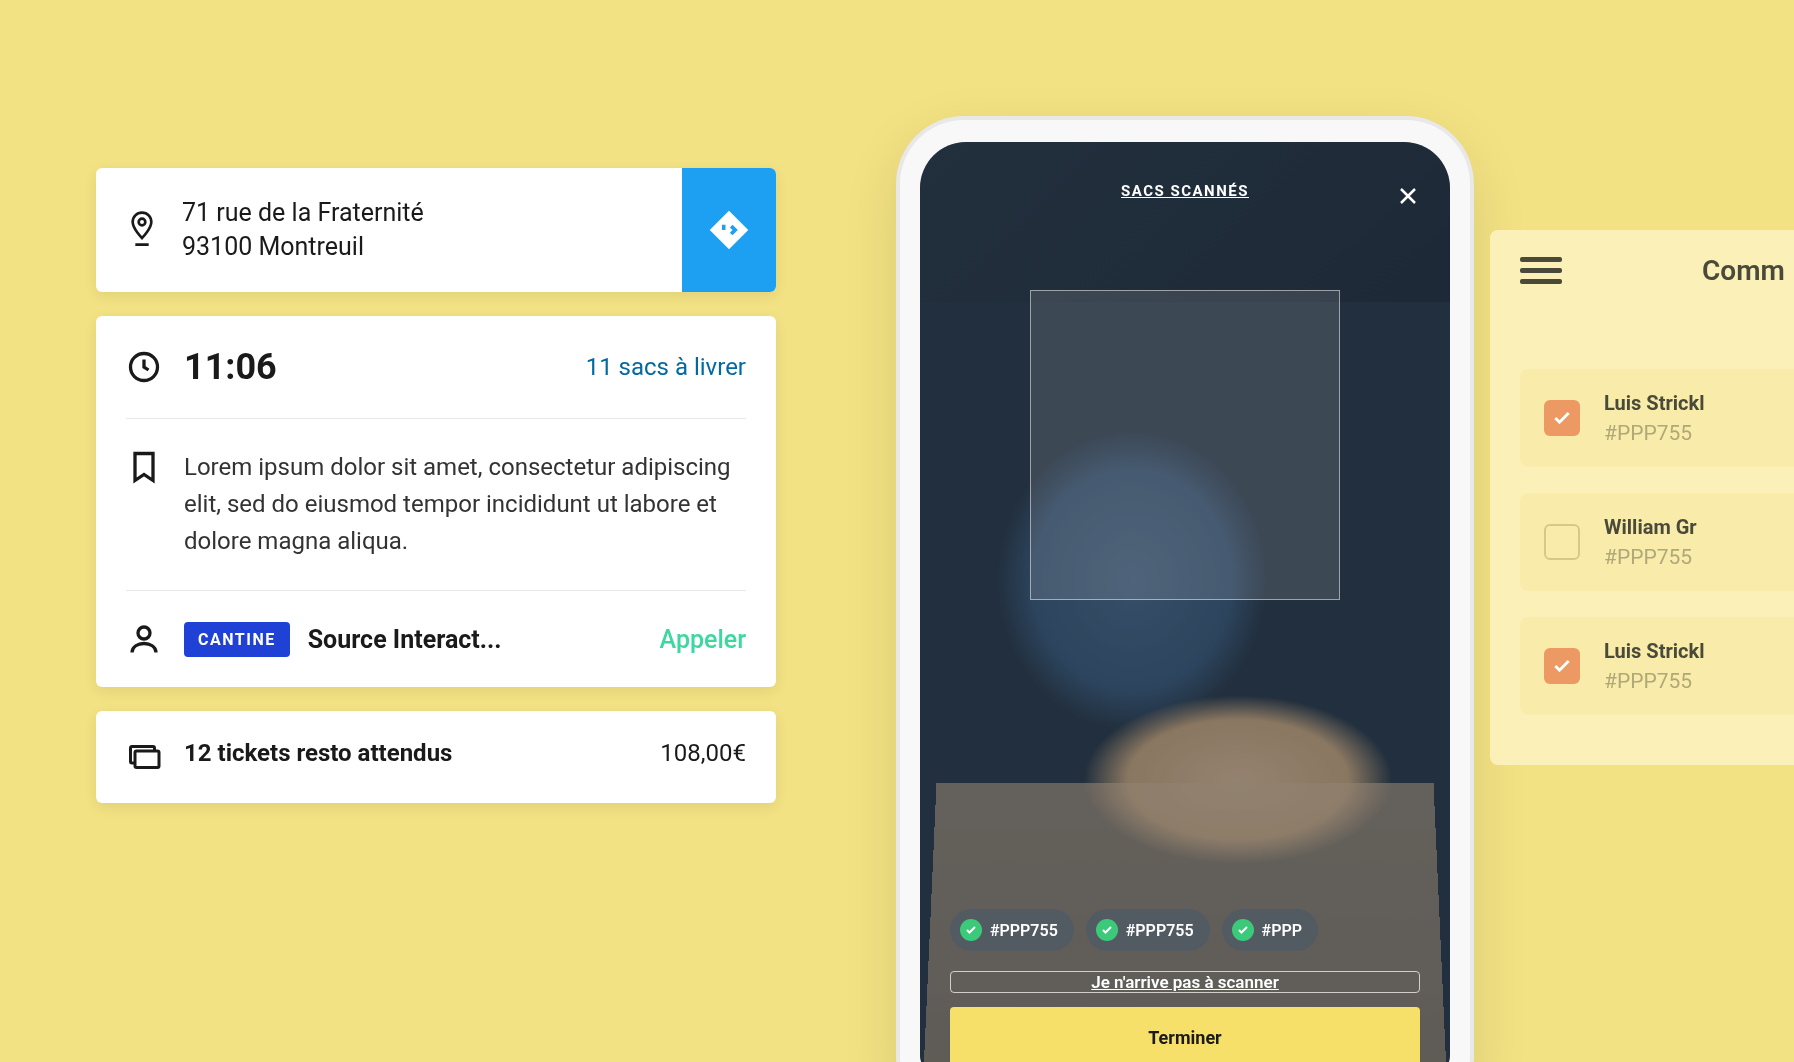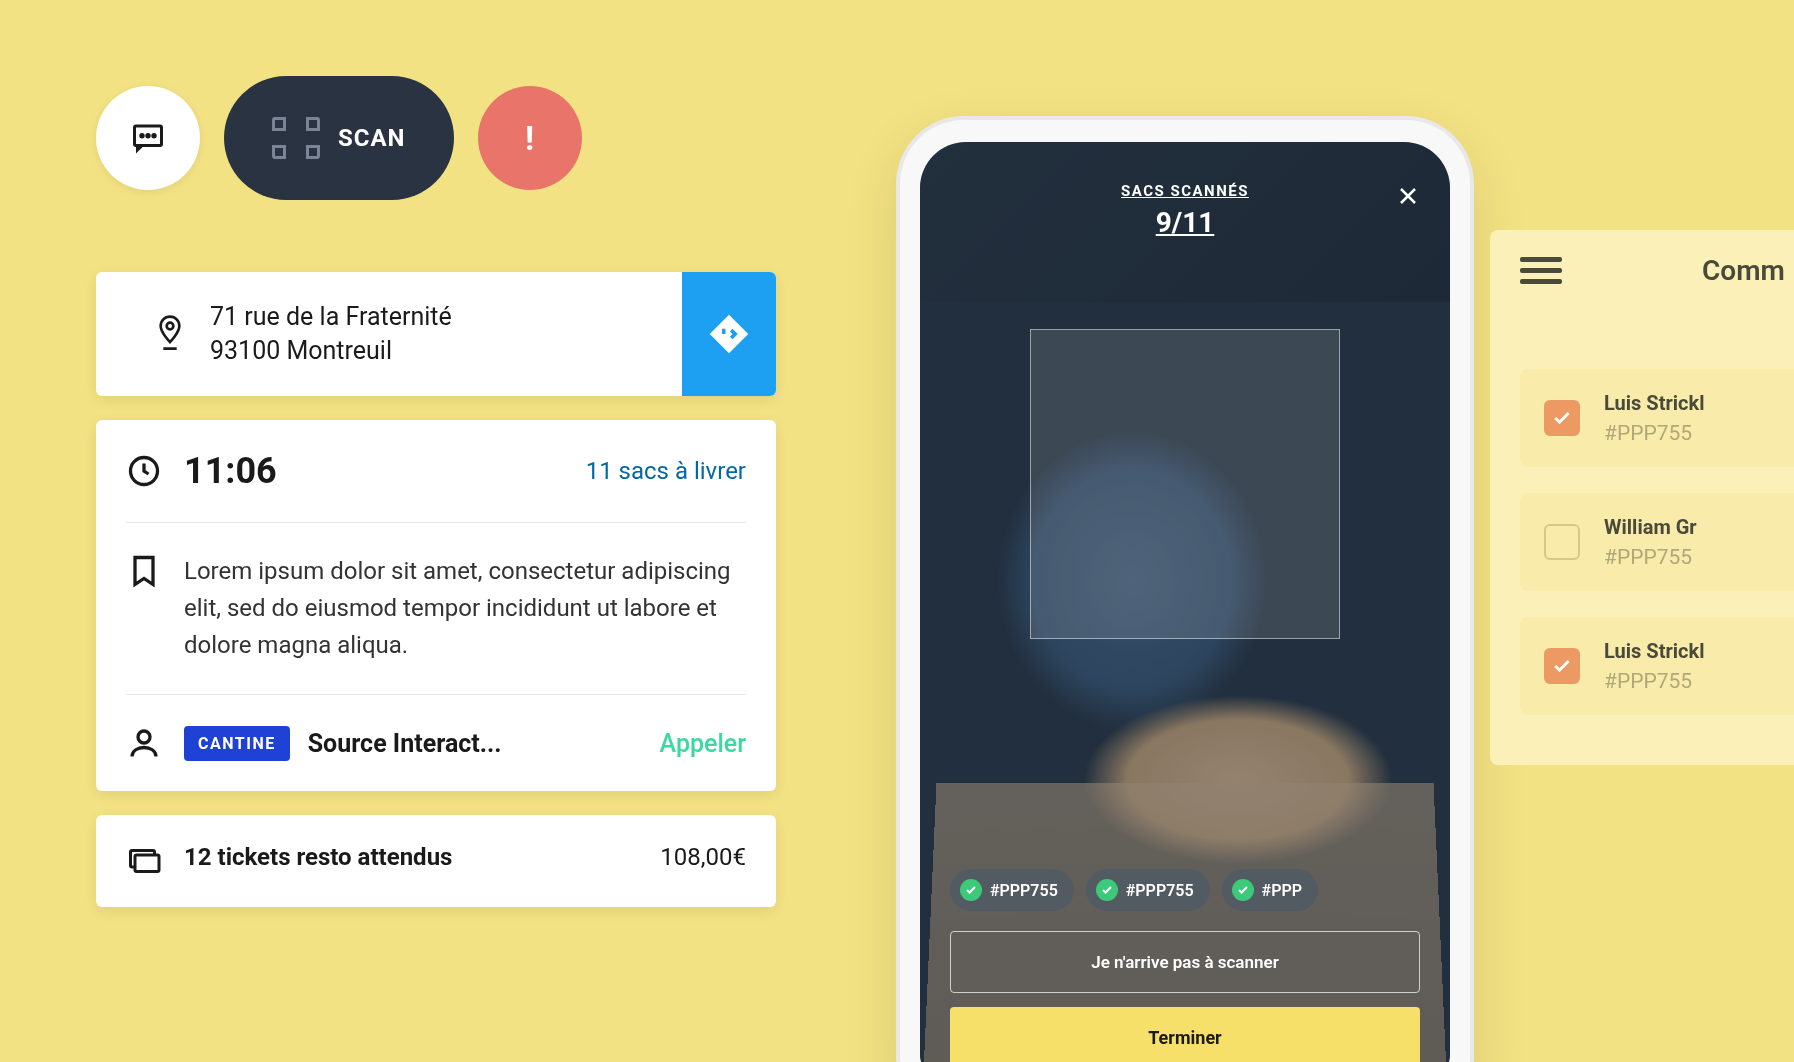--- a/index.html
+++ b/index.html
@@ -65,27 +65,26 @@
 .sb-bl { bottom: 0; left: 0; border-right: none; border-top: none; border-bottom-left-radius: 3px; }
 .sb-br { bottom: 0; right: 0; border-left: none; border-top: none; border-bottom-right-radius: 3px; }
 .scan-label {
   color: #fff;
   font-weight: 700;
   font-size: 24px;
   letter-spacing: 1px;
 }
 
 .address-card {
-  margin-top: 72px;
+  margin-top: 92px;
   background: #fff;
   border-radius: 6px;
   box-shadow: 0 4px 14px rgba(0,0,0,0.08);
   display: flex;
   overflow: hidden;
-  padding-left: 28px;
 }
 .address-body {
   flex: 1;
   display: flex;
   align-items: center;
   padding: 28px 30px;
   gap: 24px;
 }
 .address-text { font-size: 25px; color: #1a1a1a; line-height: 1.35; }
 .nav-btn {
@@ -246,26 +245,26 @@
   display: flex;
   align-items: center;
   justify-content: center;
 }
 .chip-label { color: #fff; font-size: 16px; font-weight: 600; }
 .fail-btn {
   border: 1px solid rgba(255,255,255,0.7);
   background: transparent;
   color: #fff;
   text-align: center;
-  padding: 20px;
   font-size: 17px;
   font-weight: 600;
   border-radius: 4px;
   margin-bottom: 14px;
   cursor: pointer;
+  text-decoration: underline;
 }
 .finish-btn {
   background: #f7e06a;
   color: #1a1a1a;
   text-align: center;
   padding: 20px;
   font-size: 18px;
   font-weight: 700;
   border-radius: 4px;
   cursor: pointer;
@@ -310,43 +309,20 @@
 }
 .cb-checked { background: #ec9963; }
 .cb-unchecked { border: 2px solid #d4c985; }
 .contact-name { font-size: 20px; font-weight: 700; color: #4a4a3a; }
 .contact-ref { font-size: 21px; color: #b0a878; margin-top: 6px; }
 </style>
 </head>
 <body>
 
 <div class="left-col">
-  <div class="action-row">
-    <div class="circle-btn chat-btn">
-      <svg width="36" height="36" viewBox="0 0 24 24" fill="none" stroke="#1a1a1a" stroke-width="2">
-          <rect x="3" y="4" width="18" height="13" rx="1"></rect>
-          <path d="M8 17l-3 3v-3"></path>
-          <circle cx="8" cy="10.5" r="0.8" fill="#1a1a1a"></circle>
-          <circle cx="12" cy="10.5" r="0.8" fill="#1a1a1a"></circle>
-          <circle cx="16" cy="10.5" r="0.8" fill="#1a1a1a"></circle>
-        </svg>
-    </div>
-    <div class="scan-btn">
-      <div class="scan-brackets">
-        <span class="sb-tl"></span>
-          <span class="sb-tr"></span>
-          <span class="sb-bl"></span>
-          <span class="sb-br"></span>
-      </div>
-      <span class="scan-label">SCAN</span>
-    </div>
-    <div class="circle-btn alert-btn">
-      <span style="color:#fff;font-size:34px;font-weight:700;">!</span>
-    </div>
-  </div>
 
   <div class="address-card">
     <div class="address-body">
       <svg width="32" height="40" viewBox="0 0 24 30" fill="none" stroke="#1a1a1a" stroke-width="2">
           <path d="M12 2C8 2 5 5 5 9c0 5 7 12 7 12s7-7 7-12c0-4-3-7-7-7z"></path>
           <circle cx="12" cy="9" r="2.5"></circle>
           <line x1="7" y1="26" x2="17" y2="26"></line>
         </svg>
       <div class="address-text">
         <div>71 rue de la Fraternité</div>
@@ -401,21 +377,20 @@
   <div class="phone-notch">
     <div class="speaker"></div>
       <div class="camdot"></div>
   </div>
   <div class="screen">
     <div class="scan-bg-hand"></div>
     <div class="box-package"></div>
     <div class="screen-content">
       <div class="scan-header">
         <div class="scan-title">SACS SCANNÉS</div>
-        <div class="scan-count">9/11</div>
         <div class="close-x">
           <svg width="24" height="24" viewBox="0 0 24 24" stroke="#fff" stroke-width="2.5">
               <path d="M5 5l14 14M19 5L5 19"></path>
             </svg>
         </div>
       </div>
       <div class="scan-frame"></div>
       <div class="chips">
         <div class="chip">
           <div class="chip-check">

